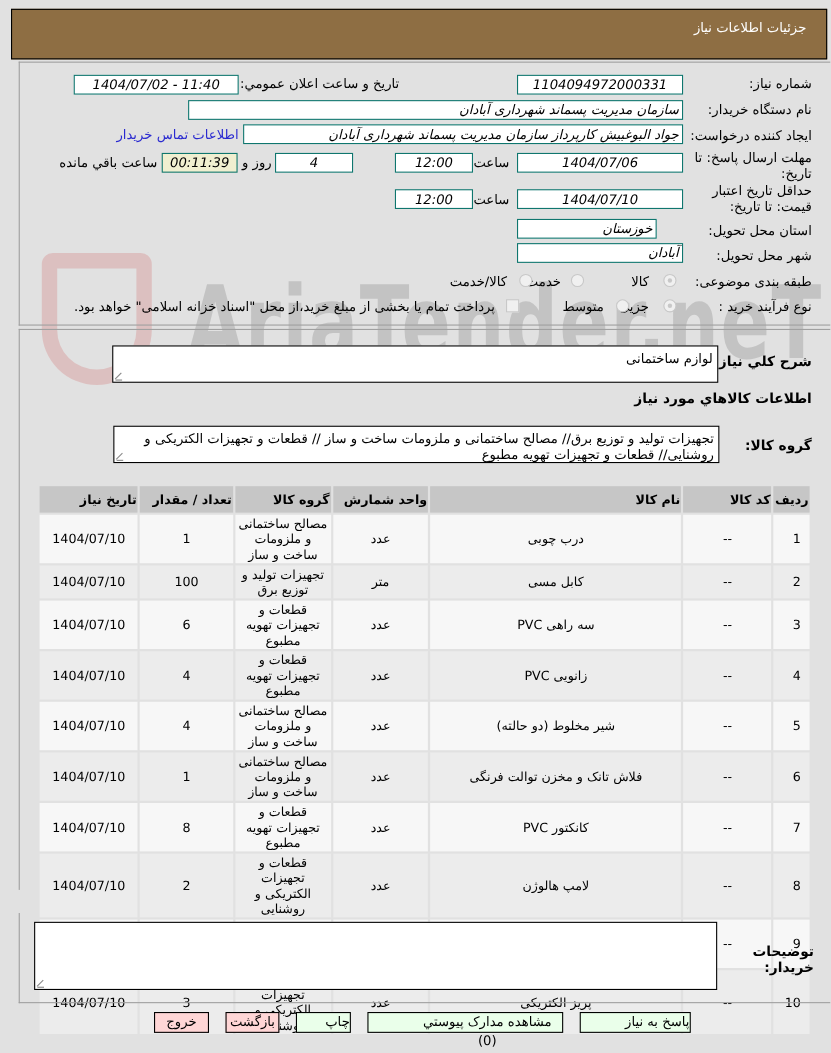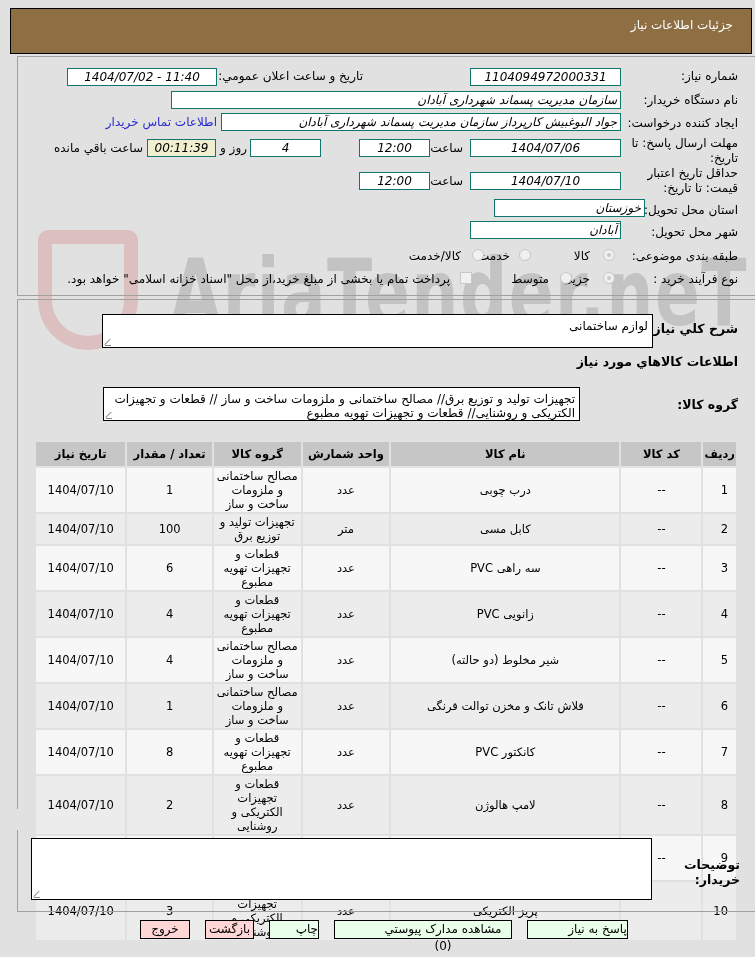--- a/index.html
+++ b/index.html
@@ -16,21 +16,21 @@
   .box.c { text-align:center; }
   .box.yellow { background:#f0efd0; }
   .link { position:absolute; color:#2a2ad0; font-size:12px; white-space:nowrap; direction:rtl; cursor:pointer; }
   .radio { position:absolute; width:12px; height:12px; border-radius:50%; border:1px solid #c8c8c8; background:#f0f0f0; box-sizing:border-box; }
   .radio.on::after { content:""; position:absolute; left:3px; top:3px; width:4px; height:4px; border-radius:50%; background:#c8c8c8; }
   .check { position:absolute; width:12px; height:12px; border:1px solid #c8c8c8; background:#f0f0f0; box-sizing:border-box; }
   .ta { position:absolute; background:#fff; border:1px solid #000; box-sizing:border-box; direction:rtl; padding:4px 4px; font-size:12px; line-height:14px; }
   .grip { position:absolute; left:2px; bottom:1px; width:6px; height:6px; border-bottom:1px solid #888; }
   .grip::before { content:""; position:absolute; left:0; bottom:0; width:8px; height:1px; background:#888; transform:rotate(-45deg); transform-origin:left bottom; }
   table.items { position:absolute; left:34px; top:440px; width:704px; border-collapse:separate; border-spacing:2px; direction:rtl; font-size:11.5px; }
-  table.items th { background:#c6c6c6; height:22px; font-weight:bold; font-size:11.5px; text-align:center; }
+  table.items th { background:#c6c6c6; height:22px; font-weight:bold; font-size:11.5px; text-align:right; }
   table.items td { text-align:center; padding:1px 2px; line-height:14px; }
   table.items tr:nth-child(odd) td { background:#f7f7f7; }
   table.items tr:nth-child(even) td { background:#ececec; }
   table.items td.rn { text-align:right; padding-right:8px; }
   .btn { position:absolute; top:920px; height:19px; border:1px solid #000; box-sizing:border-box; font-size:12px; line-height:17px; text-align:center; direction:rtl; cursor:pointer; }
   .btn.green { background:#eaffea;padding-left:40px; }
   .btn.red { background:#ffd6d6; }
   .watermark { position:absolute; left:20px; top:225px; width:600px; height:140px; pointer-events:none; opacity:0.45; }
   .wm-text { position:absolute; left:150px; top:15px; font-family:"DejaVu Sans", sans-serif; font-weight:bold; font-size:92px; color:#a0a0a0; letter-spacing:2px; transform:scaleX(0.72); transform-origin:left top; white-space:nowrap; }
   .wm-shield { position:absolute; left:18px; top:5px; width:100px; height:120px; border:14px solid #d89a9a; border-radius:10px 10px 50px 50px; box-sizing:border-box; }
@@ -71,21 +71,21 @@
 <div class="box c yellow" style="left:147px;top:139px;width:69px;">00:11:39</div>
 <span class="lbl" style="right:612px;top:141px;">ساعت باقي مانده</span>
 
 <span class="lbl" style="right:17px;top:166px;">حداقل تاریخ اعتبار</span>
 <span class="lbl" style="right:17px;top:181px;">قیمت: تا تاریخ:</span>
 <div class="box c" style="left:470px;top:172px;width:151px;">1404/07/10</div>
 <span class="lbl" style="right:292px;top:174px;">ساعت</span>
 <div class="box c" style="left:359px;top:172px;width:71px;">12:00</div>
 
 <span class="lbl" style="right:17px;top:203px;">استان محل تحویل:</span>
-<div class="box" style="left:470px;top:199px;width:151px;margin-left:24px;">خوزستان</div>
+<div class="box" style="left:470px;top:199px;width:127px;">خوزستان</div>
 <span class="lbl" style="right:17px;top:225px;">شهر محل تحویل:</span>
 <div class="box" style="left:470px;top:221px;width:151px;">آبادان</div>
 
 <span class="lbl" style="right:17px;top:249px;">طبقه بندی موضوعی:</span>
 <div class="radio on" style="left:603px;top:249px;"></div>
 <span class="lbl" style="right:165px;top:249px;">کالا</span>
 <div class="radio" style="left:519px;top:249px;"></div>
 <span class="lbl" style="right:245px;top:249px;">خدمت</span>
 <div class="radio" style="left:472px;top:249px;"></div>
 <span class="lbl" style="right:294px;top:249px;">کالا/خدمت</span>
@@ -102,21 +102,21 @@
 
 <span class="lbl lbl-b" style="right:17px;top:321px;">شرح کلي نیاز:</span>
 <div class="ta" style="left:102px;top:314px;width:551px;height:34px;">
   <span>لوازم ساختمانی</span>
   <span class="grip"></span>
 </div>
 
 <span class="lbl lbl-b" style="right:17px;top:354px;">اطلاعات کالاهاي مورد نیاز</span>
 
 <span class="lbl lbl-b" style="right:17px;top:397px;">گروه کالا:</span>
-<div class="ta" style="left:103px;top:387px;width:477px;height:34px;">
+<div class="ta" style="left:103px;top:387px;width:551px;height:34px;">
   <span>تجهیزات تولید و توزیع برق// مصالح ساختمانی و ملزومات ساخت و ساز // قطعات و تجهیزات الکتریکی و روشنایی//  قطعات و تجهیزات تهویه مطبوع</span>
   <span class="grip"></span>
 </div>
 
 <table class="items">
   <thead>
     <tr>
       <th style="width:26px">ردیف</th>
       <th style="width:80px">کد کالا</th>
       <th style="width:232px">نام کالا</th>

